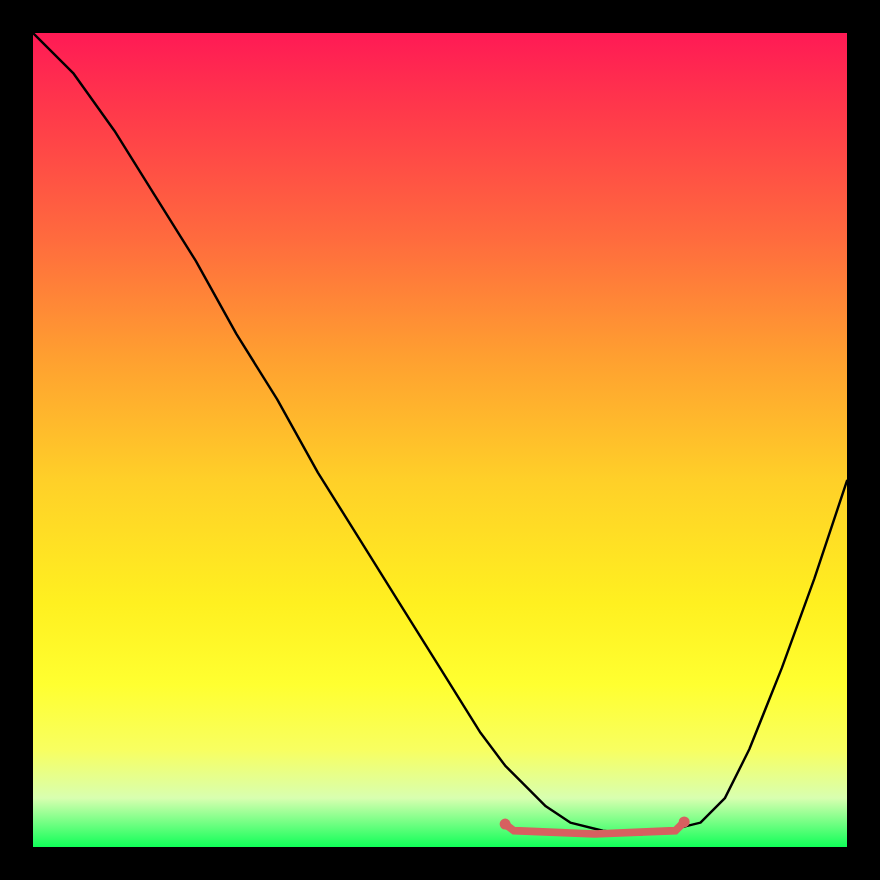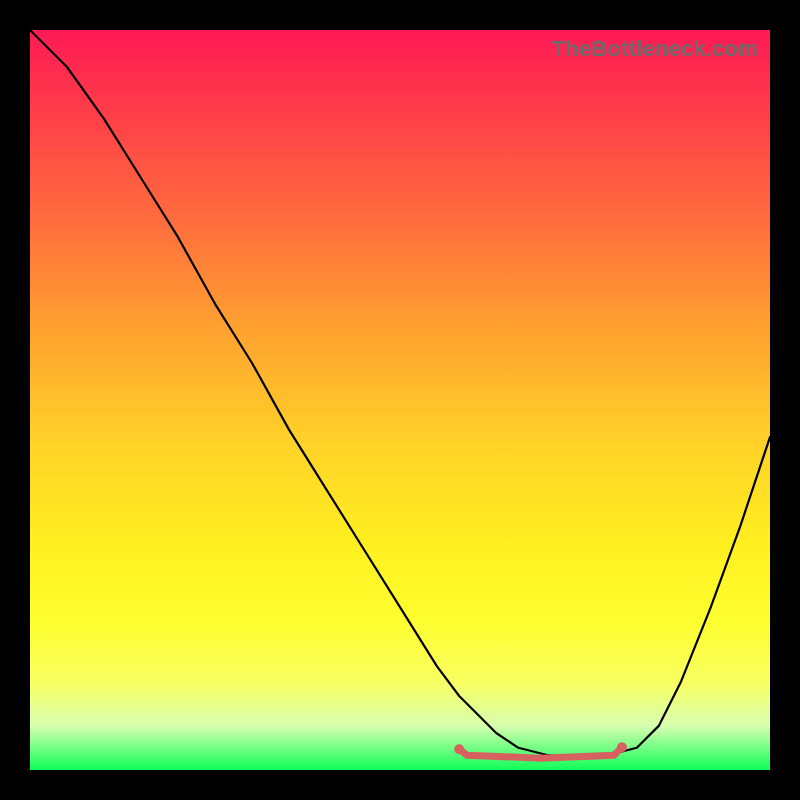--- a/index.html
+++ b/index.html
@@ -57,21 +57,20 @@
     stroke-linecap: round;
   }
   .coral-dot {
     fill: #d76060;
   }
 </style>
 </head>
 <body>
 
 <div class="plot-area">
-  <div class="watermark">TheBottleneck.com</div>
 
   <svg class="curve" viewBox="0 0 740 740" preserveAspectRatio="none">
     <path id="curve-path" class="curve-path" d="M0.00 0.00 L37.00 37.00 L74.00 88.80 L111.00 148.00 L148.00 207.20 L185.00 273.80 L222.00 333.00 L259.00 399.60 L296.00 458.80 L333.00 518.00 L370.00 577.20 L407.00 636.40 L429.20 666.00 L444.00 680.80 L466.20 703.00 L488.40 717.80 L518.00 725.20 L547.60 728.90 L577.20 725.20 L592.00 721.50 L606.80 717.80 L629.00 695.60 L651.20 651.20 L680.80 577.20 L710.40 495.80 L740.00 407.00 "></path>
     <g id="highlight-group">
         <path d="M 429.20 719.20
               L 437.20 725.20
               L 510.60 728.20
               L 584.00 725.20
               L 592.00 717.20" class="coral-line"></path>
         <circle cx="429.20" cy="719.20" r="5" class="coral-dot"></circle>

